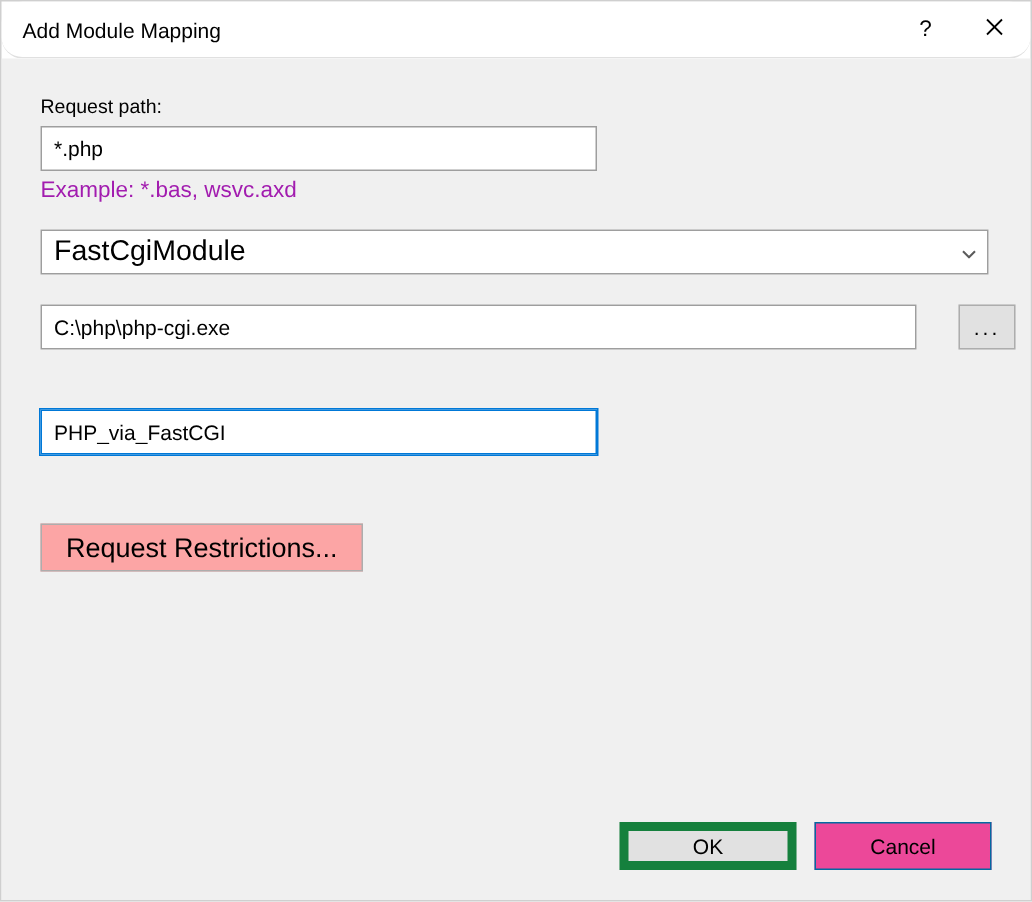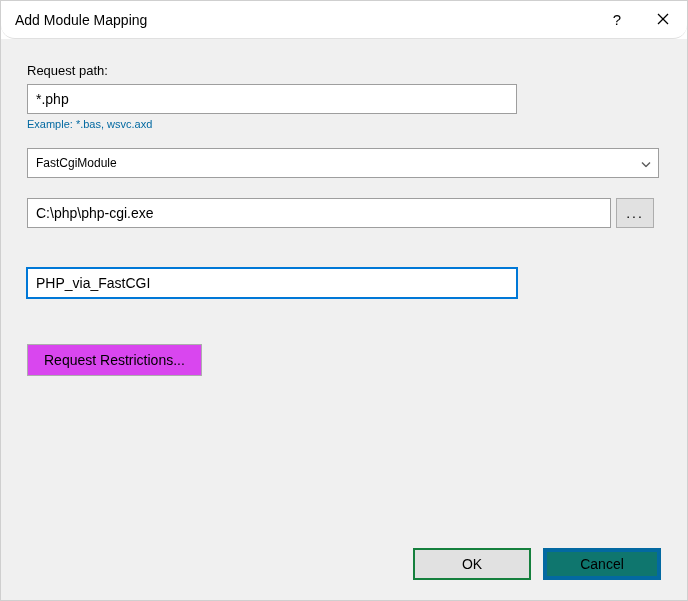--- a/index.html
+++ b/index.html
@@ -43,70 +43,70 @@
     padding: 24px 10px 18px 26px;
     position: relative;
   }
   .field-group { margin-bottom: 8px; }
   .label {
     display: block;
     margin-bottom: 6px;
     color: #000;
   }
   .text-input {
-    width: 490px;
+    width: 371px;
     height: 30px;
     background: #ffffff;
     border: 1px solid #9e9e9e;
     padding: 0 8px;
     font-family: inherit;
     font-size: 14px;
     color: #000;
     outline: none;
   }
   .text-input.focused {
     border: 1px solid #0078d7;
     box-shadow: 0 0 0 1px #0078d7;
     margin-top: 18px;
   }
   .hint {
     margin-top: 4px;
     margin-bottom: 18px;
-    color: #0369a1;
-    font-size: 11px;
+    color: #a21caf;
+    font-size: 15px;
   }
   .combo-wrap {
     position: relative;
     width: 632px;
     margin-bottom: 20px;
   }
   .combo {
     width: 100%;
     height: 30px;
     background: #ffffff;
     border: 1px solid #9e9e9e;
     padding: 0 26px 0 8px;
     font-family: inherit;
-    font-size: 12px;
+    font-size: 19px;
     color: #000;
     appearance: none;
     outline: none;
     display: flex;
     align-items: center;
   }
   .combo-arrow {
     position: absolute;
     right: 8px;
     top: 50%;
     transform: translateY(-50%);
     pointer-events: none;
   }
   .exec-row {
     display: flex;
-    gap: 5px;
+    gap: 28px;
     align-items: center;
     margin-bottom: 22px;
   }
   .exec-row .text-input {
     width: 584px;
   }
   .browse-btn {
     width: 38px;
     height: 30px;
     background: #e1e1e1;
@@ -115,49 +115,49 @@
     font-size: 14px;
     color: #000;
     cursor: default;
     letter-spacing: 2px;
     padding: 0;
   }
   .name-input { margin-bottom: 46px; }
   .restrictions-btn {
     height: 32px;
     padding: 0 16px;
-    background: #d946ef;
+    background: #fca5a5;
     border: 1px solid #adadad;
     font-family: inherit;
-    font-size: 14px;
+    font-size: 18px;
     color: #000;
     cursor: default;
   }
   .footer {
     position: absolute;
     bottom: 22px;
     right: 26px;
     display: flex;
     gap: 12px;
   }
   .footer button {
     width: 118px;
     height: 32px;
     font-family: inherit;
     font-size: 14px;
     cursor: default;
   }
   .btn-ok {
     background: #e1e1e1;
-    border: 2px solid #15803d;
+    border: 6px solid #15803d;
     color: #000;
   }
   .btn-cancel {
-    background: #0f766e;
-    border: 4px solid #0369a1;
+    background: #ec4899;
+    border: 1px solid #0369a1;
     color: #000;
   }
 </style>
 </head>
 <body>
 
 <div class="titlebar">
   <div class="title">Add Module Mapping</div>
   <div class="tb-btn help">
     <span>?</span>

